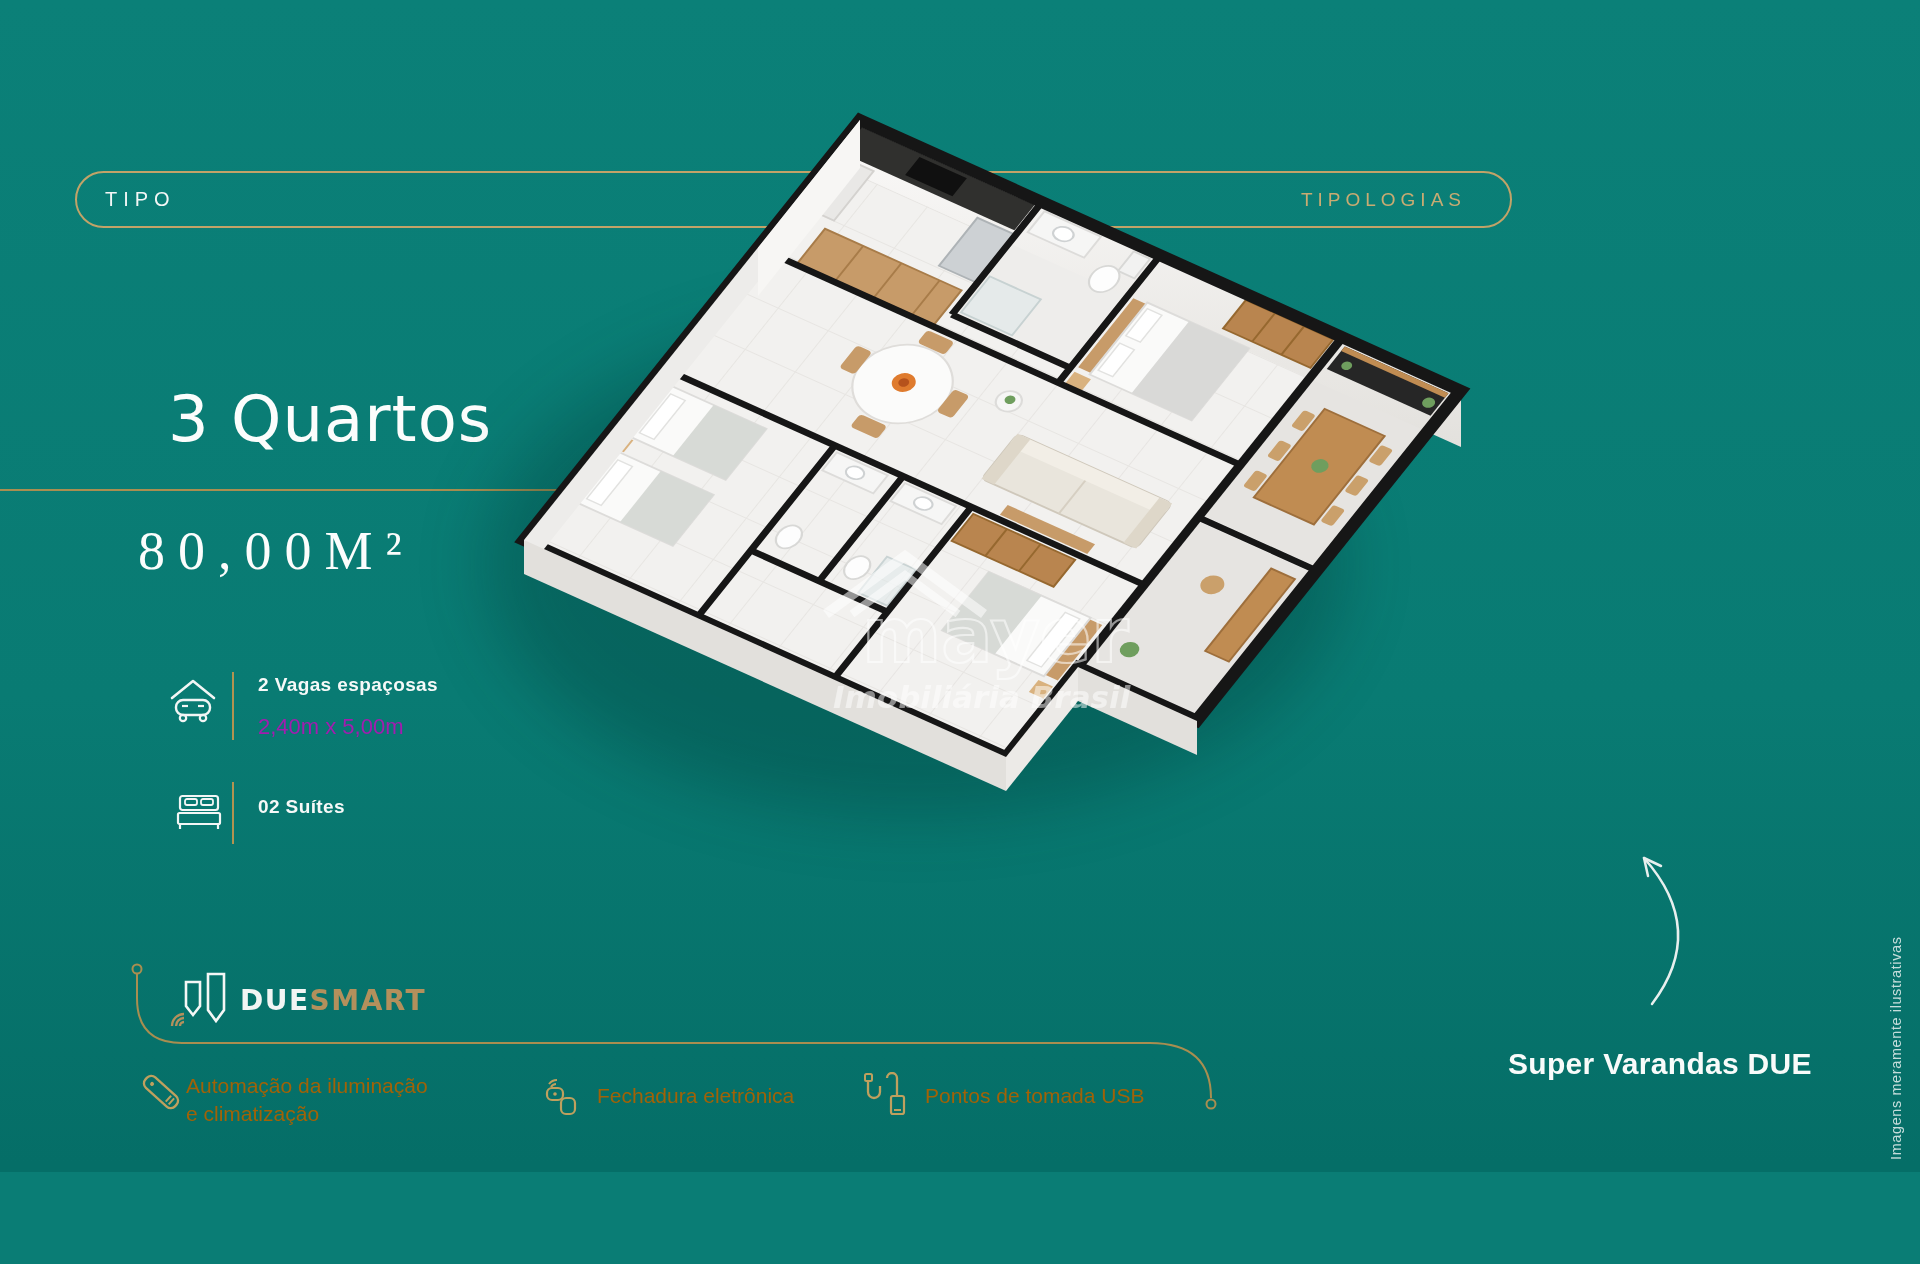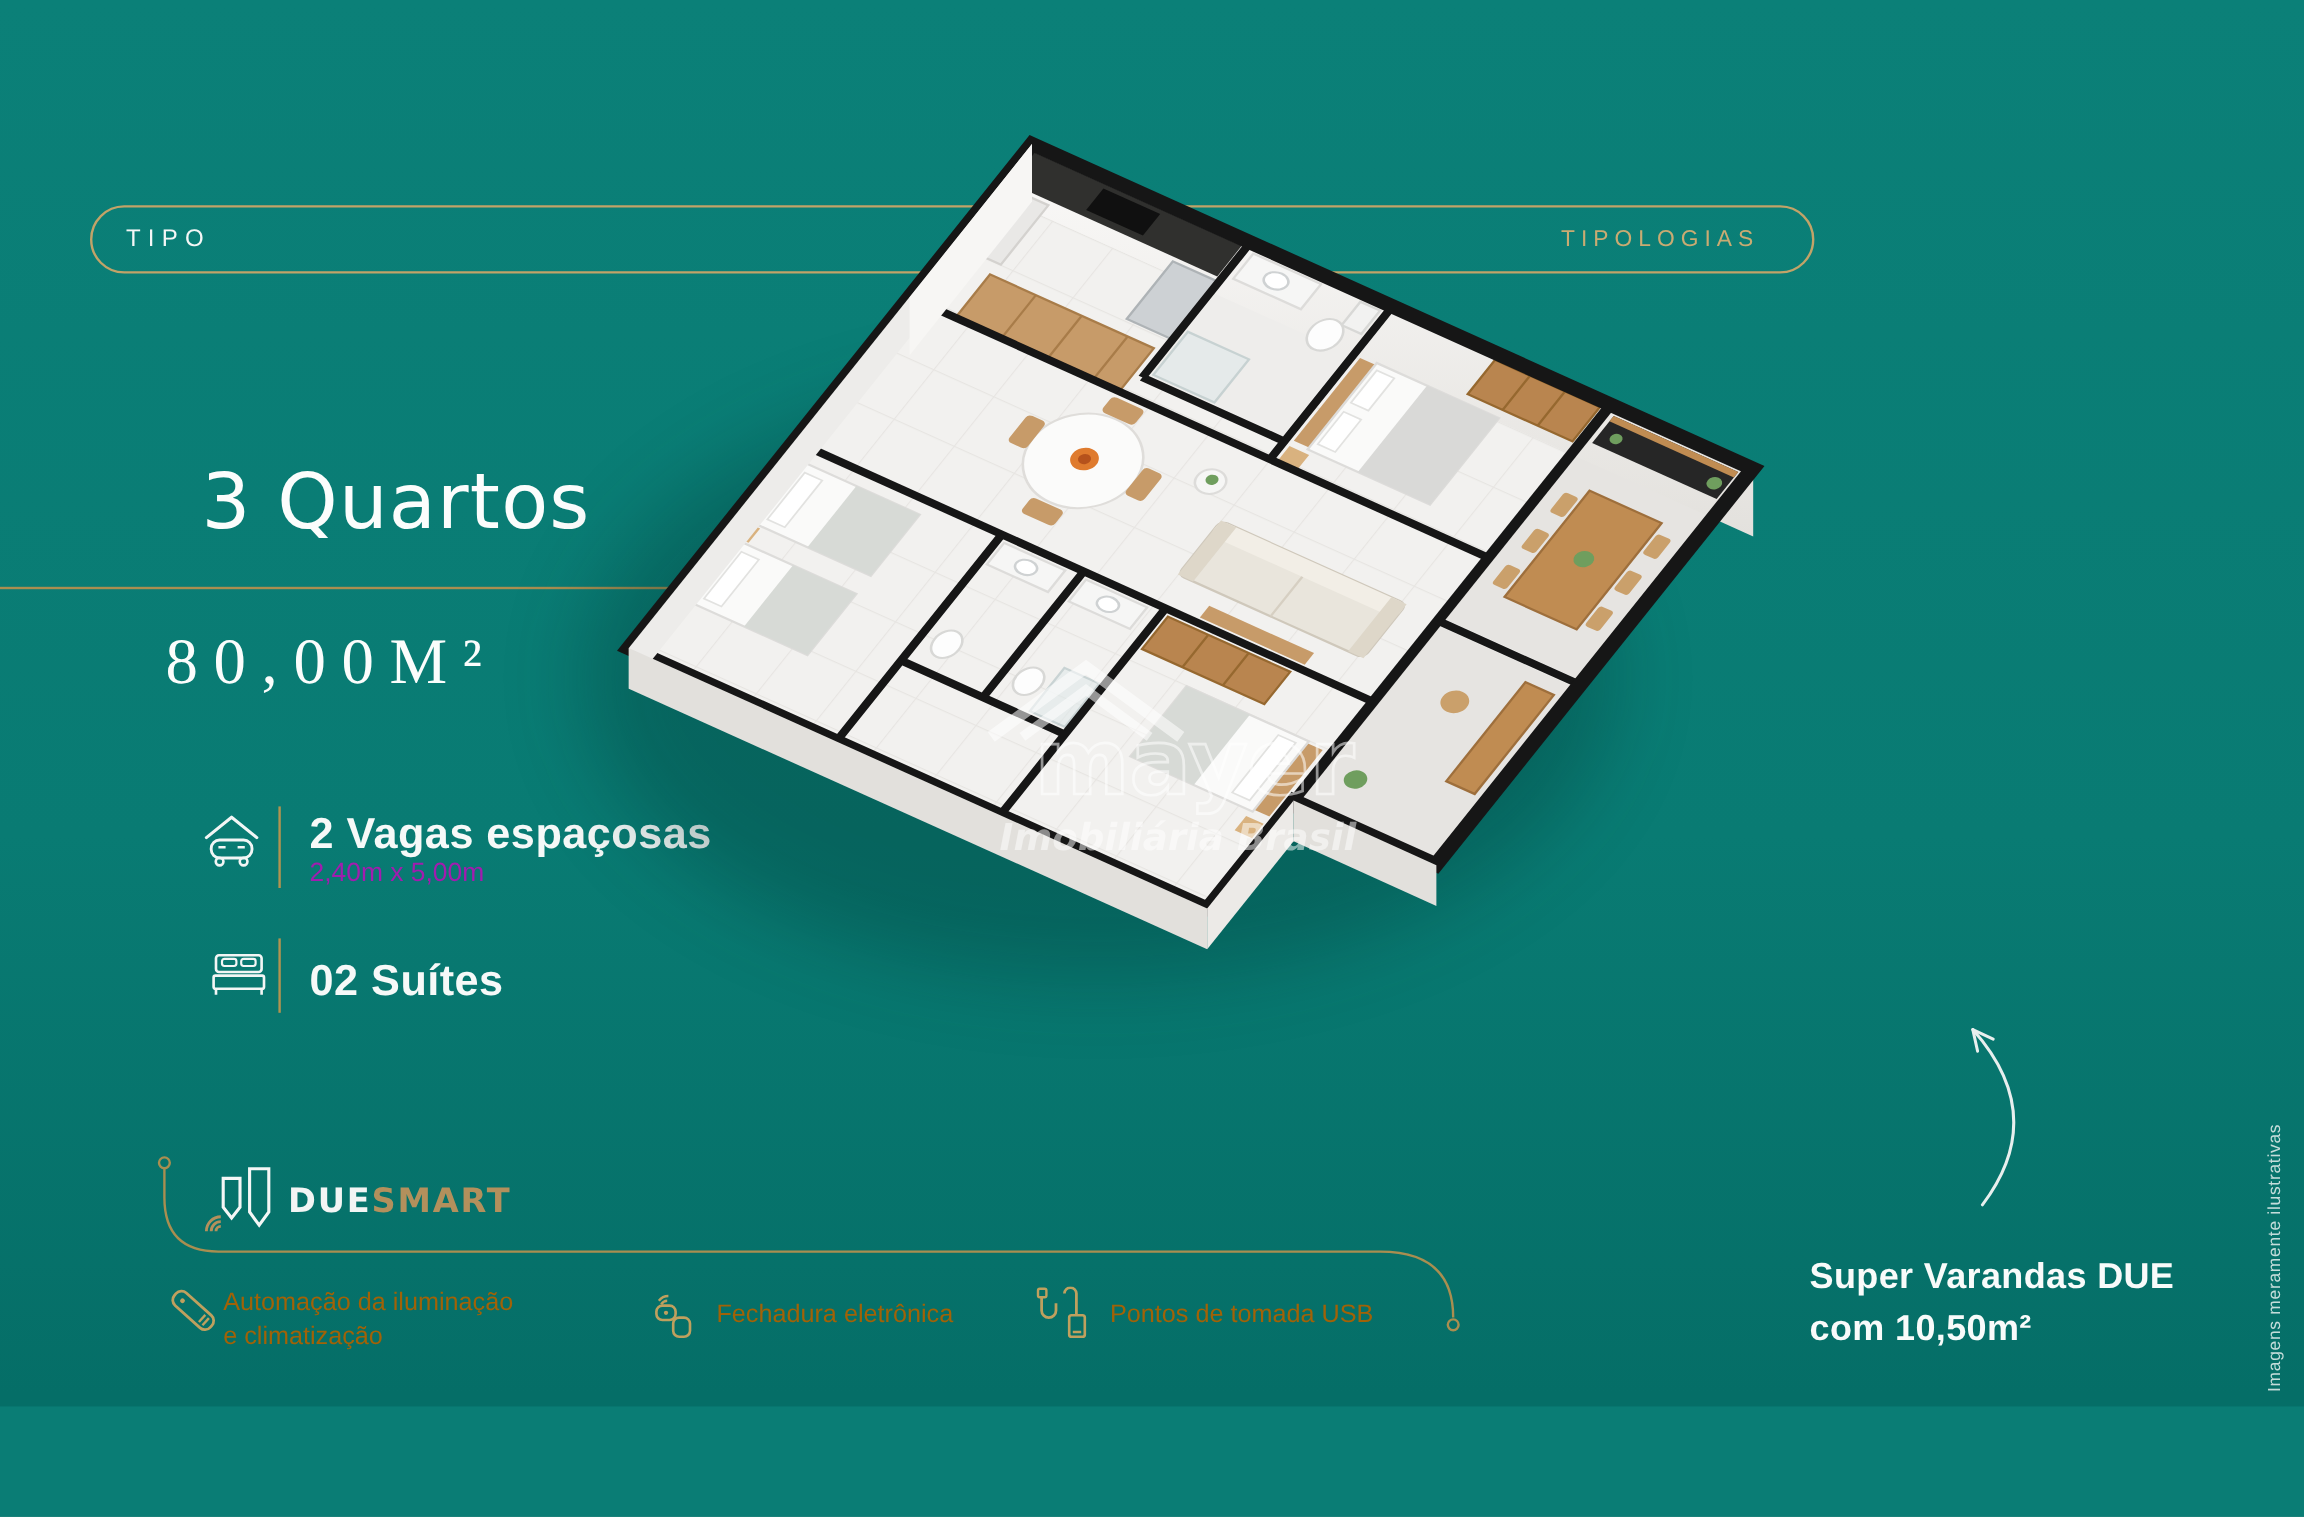--- a/index.html
+++ b/index.html
@@ -14,21 +14,21 @@
   .pill .tipo{color:#f4f7f6;font-size:20px;letter-spacing:6px;font-weight:400;}
   .pill .tipologias{color:#c9ab72;font-size:19px;letter-spacing:5px;font-weight:400;}
   
   .h-title{left:168px;top:382px;color:#fbfdfc;font-family:"DejaVu Sans",sans-serif;
            font-size:64px;font-weight:500;letter-spacing:1px;text-align:right;}
   .gold-rule{left:0;top:489px;width:808px;height:2px;background:#a98e50;}
   .h-area{left:138px;top:520px;color:#fbfdfc;font-family:Liberation Serif, serif;
           font-size:54px;font-weight:400;letter-spacing:13px;}
   
   .vdiv{width:2px;background:#b29350;}
-  .feat-title{color:#f6f9f8;font-size:36px;font-weight:600;letter-spacing:.4px;}
+  .feat-title{color:#f6f9f8;font-size:19px;font-weight:600;letter-spacing:.4px;}
   .feat-sub{color:#a21caf;font-size:22px;font-weight:400;}
   
   .brand{font-family:"DejaVu Sans",sans-serif;font-size:28px;font-weight:700;letter-spacing:1.5px;}
   .brand .due{color:#f2f5f4;}
   .brand .smart{color:#b3905c;}
   .smart-item{color:#a16207;font-size:21px;line-height:28px;}
   
   .callout{left:1508px;top:1042px;color:#f8fbfa;font-size:30px;font-weight:700;line-height:44px;letter-spacing:.3px;}
   
   .disclaimer{right:16px;top:880px;height:280px;writing-mode:vertical-rl;transform:rotate(180deg);
@@ -110,21 +110,20 @@
   <path d="M8,8 V20 a6,6 0 0 0 12,0 V14" fill="none" stroke="#bfa05e" stroke-width="2.3"></path>
   <rect x="5" y="2" width="7" height="7" rx="1.5" fill="none" stroke="#bfa05e" stroke-width="2"></rect>
   <path d="M27,6 a5,5 0 0 1 10,0 V24" fill="none" stroke="#bfa05e" stroke-width="2.3"></path>
   <rect x="31" y="24" width="13" height="18" rx="2" fill="none" stroke="#bfa05e" stroke-width="2.2"></rect>
   <line x1="34" y1="38" x2="41" y2="38" stroke="#bfa05e" stroke-width="2"></line>
 </svg>
 <div class="abs smart-item" style="left:925px;top:1082px">Pontos de tomada USB</div>
 
 <div class="abs callout">
   <div>Super Varandas DUE</div>
-  <div>com 10,50m²</div>
 </div>
 
 <div class="abs disclaimer">Imagens meramente ilustrativas</div>
 
 <svg class="abs" style="left:0;top:0" width="1920" height="1264" viewBox="0 0 1920 1264">
   <defs>
     <filter id="blur" x="-40%" y="-40%" width="180%" height="180%">
         <feGaussianBlur stdDeviation="34"></feGaussianBlur>
       </filter>
     <linearGradient id="wallN" x1="0" y1="0" x2="0" y2="1">

